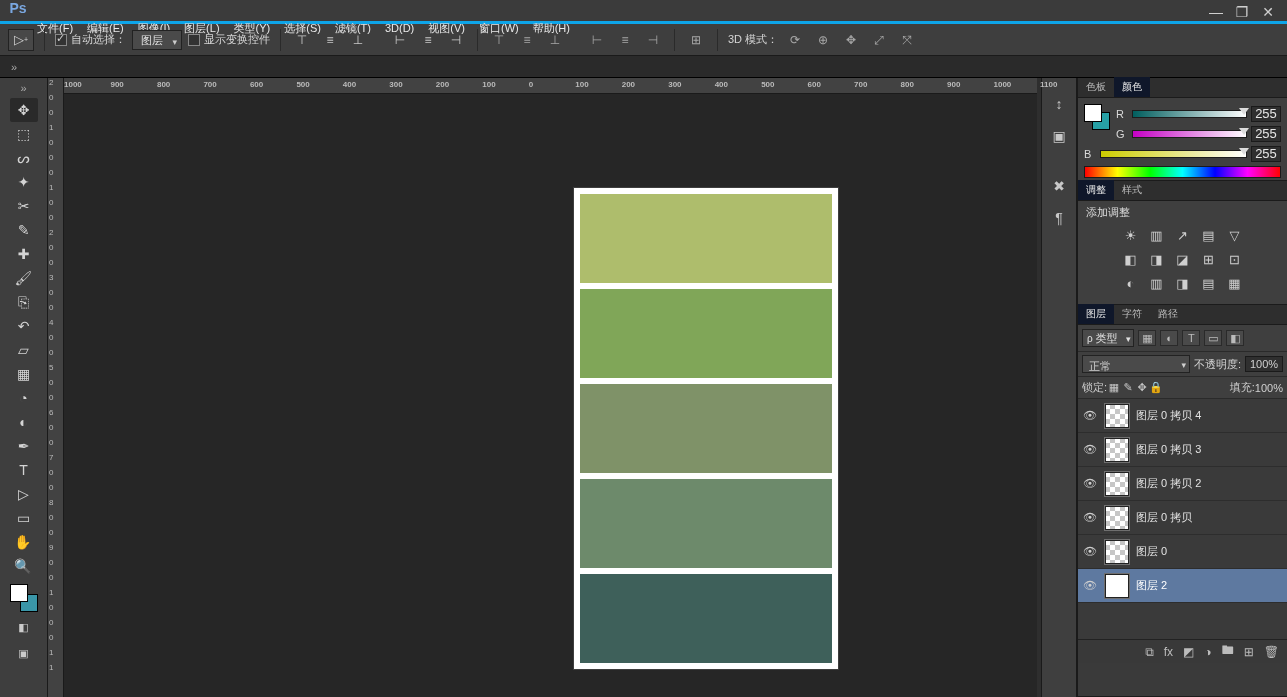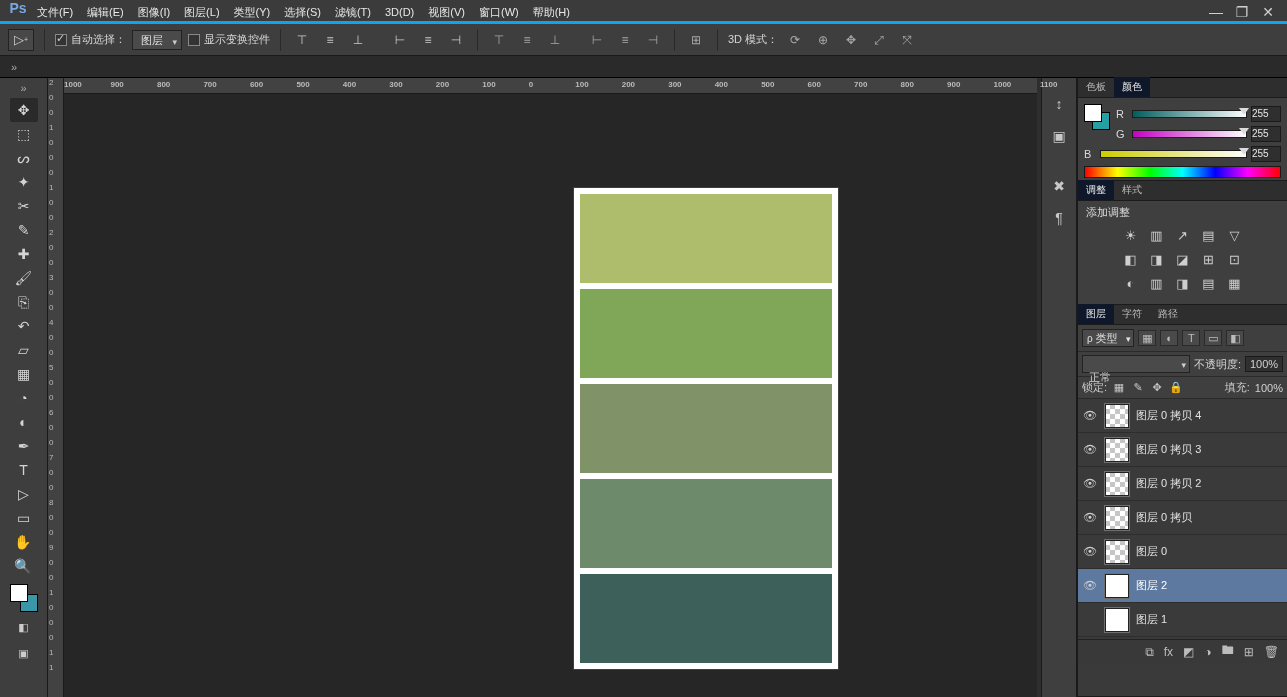--- a/index.html
+++ b/index.html
@@ -1,21 +1,21 @@
 <!DOCTYPE html>
 <html><head>
 <meta charset="utf-8">
 <style>
 * { margin: 0; padding: 0; box-sizing: border-box; font-family: "Microsoft YaHei", Arial, sans-serif; font-size: 11px; user-select: none; }
 body { width: 1287px; height: 697px; background: #262626; color: #d0d0d0; overflow: hidden; position: relative; }
 
 
 .menubar { height: 24px; background: #3b3b3b; border-bottom: 3px solid #0ea5e9; display: flex; padding: 0 6px; }
 .logo { width: 24px; text-align: center; font-weight: bold; color: #7aa7e0; font-size: 14px; }
-.menubar .menu-item { padding: 0 7px; height: 32px; line-height: 24px; cursor: pointer; color: #e8e8e8; }
+.menubar .menu-item { padding: 16px 7px; height: 32px; line-height: 24px; cursor: pointer; color: #e8e8e8; }
 .win-controls { margin-left: auto; display: flex; }
 .win-controls span { width: 26px; text-align: center; color: #cfcfcf; line-height: 24px; font-size: 14px; cursor: pointer; }
 
 
 .optbar { height: 32px; background: #3e3e3e; border-bottom: 1px solid #1a1a1a; display: flex; align-items: center; padding: 0 8px; gap: 6px; }
 .opt-cursor { width: 26px; height: 22px; background: #484848; border: 1px solid #222; display: flex; align-items: center; justify-content: center; font-size: 13px;}
 .checkbox { width: 12px; height: 12px; border: 1px solid #888; background: #333; display:inline-block; vertical-align: middle; margin-right:4px; position:relative;}
 .checkbox.on::after{content:"✓"; position:absolute; top:-3px; left:0; color:#d0d0d0; font-size:11px;}
 .opt-label { color:#d6d6d6; display:flex; align-items:center;}
 .dropdown { height:20px; background:#4a4a4a; border:1px solid #222; padding:0 18px 0 8px; line-height:18px; position:relative; color:#e2e2e2;}
@@ -74,40 +74,40 @@
 
 
 .color-body{ padding:6px 6px 2px 6px;}
 .color-chip{ float:left; margin-right:6px; width:26px; height:26px; position:relative;}
 .color-chip .fg{position:absolute;left:0;top:0;width:18px;height:18px;background:#fff;border:1px solid #000;}
 .color-chip .bg{position:absolute;right:0;bottom:0;width:18px;height:18px;background:#27a0a5;border:1px solid #000;}
 .slider-row{ display:flex; align-items:center; height:20px; gap:4px;}
 .slider-row .lab{ width:12px; color:#d9d9d9;}
 .slider-row .track{ flex:1; height:8px; border:1px solid #1c1c1c; position:relative;}
 .slider-row .thumb{ position:absolute; right:-3px; top:-3px; width:0;height:0;border-left:5px solid transparent;border-right:5px solid transparent;border-top:7px solid #dcdcdc;}
-.slider-row .val{ width:30px; height:16px; background:#2f2f2f; border:1px solid #1a1a1a; text-align:left; line-height:14px; color:#e6e6e6; font-size:10px;}
+.slider-row .val{ width:30px; height:16px; background:#2f2f2f; border:1px solid #1a1a1a; text-align:center; line-height:14px; color:#e6e6e6; font-size:13px;}
 .hue-strip{ clear:both; height:12px; margin-top:2px; background:linear-gradient(90deg,#ff0000,#ffff00,#00ff00,#00ffff,#0000ff,#ff00ff,#ff0000); border:1px solid #1a1a1a;}
 
 
 .adj-body{ padding:4px 8px 6px 8px;}
 .adj-title{ color:#dcdcdc; margin-bottom:6px;}
 .adj-grid{ display:flex; gap:6px; margin-bottom:6px; justify-content:center;}
 .adj-grid span{ width:20px; height:18px; display:flex; align-items:center; justify-content:center; color:#cfcfcf; font-size:13px;}
 
 
 .layers-body{ display:flex; flex-direction:column; height:338px;}
 .lyr-top{ display:flex; align-items:center; padding:4px 4px; gap:4px; border-bottom:1px solid #2a2a2a;}
 .lyr-top .mini-drop{ flex:0 0 auto; height:18px; background:#4a4a4a; border:1px solid #222; font-size:10px; padding:0 16px 0 4px; line-height:16px; position:relative; color:#e0e0e0;}
 .lyr-top .mini-drop::after{content:"▾"; position:absolute; right:3px; top:1px; font-size:9px;}
 .lyr-top .filt{ width:18px; height:16px; border:1px solid #2a2a2a; background:#4a4a4a; display:flex;align-items:center;justify-content:center;color:#bcbcbc;font-size:11px;}
 .lyr-row2{ display:flex; align-items:center; padding:3px 4px; gap:4px; border-bottom:1px solid #2a2a2a; font-size:10px;}
-.lyr-row2 .blend{ flex:1; height:18px; background:#4a4a4a; border:1px solid #222; padding:13px 16px 0 6px; position:relative; line-height:16px;}
+.lyr-row2 .blend{ flex:1; height:18px; background:#4a4a4a; border:1px solid #222; padding:2px 16px 0 6px; position:relative; line-height:16px;}
 .lyr-row2 .blend::after{content:"▾";position:absolute;right:3px;top:1px;font-size:9px;}
 .lyr-row2 .numbox{ width:38px; height:16px; background:#2f2f2f; border:1px solid #1a1a1a; text-align:center; line-height:14px;}
-.lyr-row3{ display:flex; align-items:center; padding:3px 4px; gap:5px; border-bottom:1px solid #2a2a2a; font-size:10px;}
+.lyr-row3{ display:flex; align-items:center; padding:3px 4px; border-bottom:1px solid #2a2a2a; font-size:10px;}
 .lyr-row3 .lock{ width:14px; text-align:center; color:#c4c4c4;}
 .layer-list{ flex:1; overflow:auto; background:#3a3a3a;}
 .layer{ display:flex; align-items:center; height:34px; border-bottom:1px solid #2d2d2d; padding:0 4px; gap:6px;}
 .layer .eye{ width:16px; text-align:center; color:#cfcfcf;}
 .layer .thumb{ width:26px; height:26px; border:1px solid #6f6f6f; box-shadow:0 0 0 1px #222 inset;}
 .layer .thumb.chk{ background:repeating-conic-gradient(#c6c6c6 0 25%,#fff 0 50%) 0 0/10px 10px;}
 .layer .thumb.white{ background:#fff;}
 .layer .name{ color:#e3e3e3;}
 .layer.sel{ background:#5e79a0;}
 .layer.sel .name{ color:#fff;}
@@ -428,25 +428,20 @@
             <div class="layer">
               <div class="eye">👁</div>
               <div class="thumb chk"></div>
               <div class="name">图层 0</div>
             </div>
             <div class="layer sel">
               <div class="eye">👁</div>
               <div class="thumb white"></div>
               <div class="name">图层 2</div>
             </div>
-            <div class="layer">
-              <div class="eye"></div>
-              <div class="thumb white"></div>
-              <div class="name">图层 1</div>
-            </div>
           </div>
         <div class="lyr-foot">
           <span>⧉</span>
           <span>fx</span>
           <span>◩</span>
           <span>◑</span>
           <span>🖿</span>
           <span>⊞</span>
           <span>🗑</span>
         </div>

